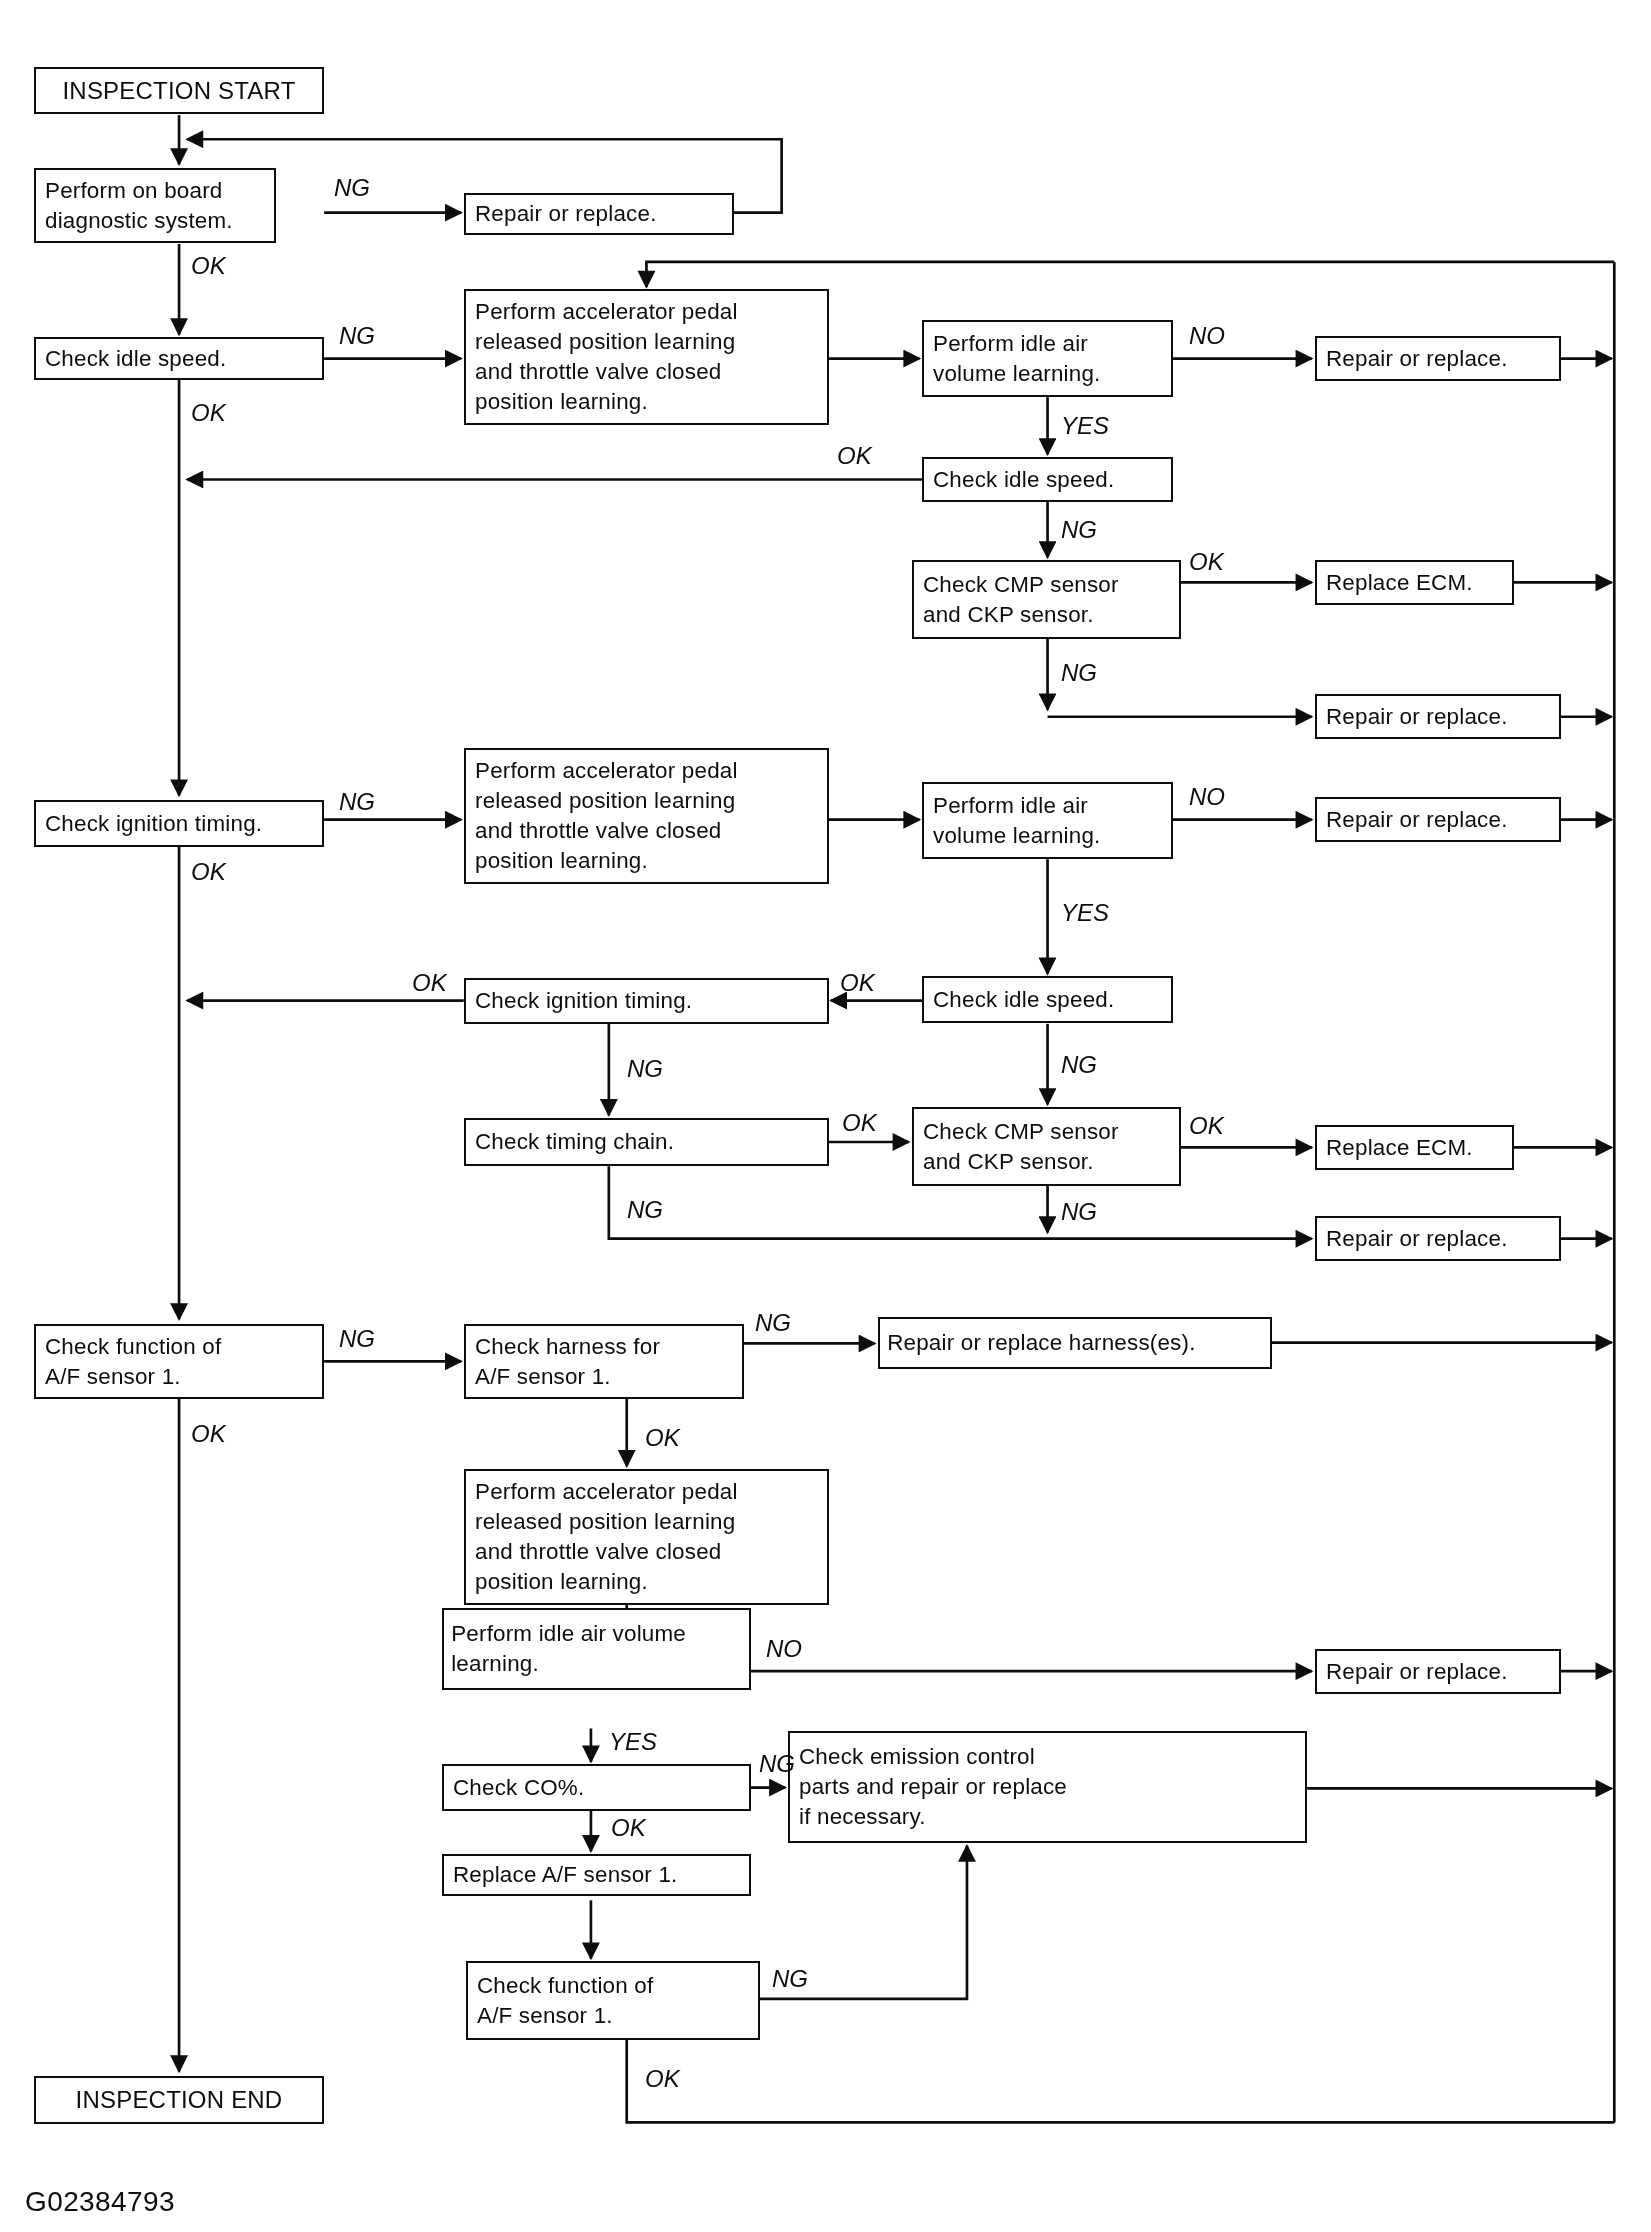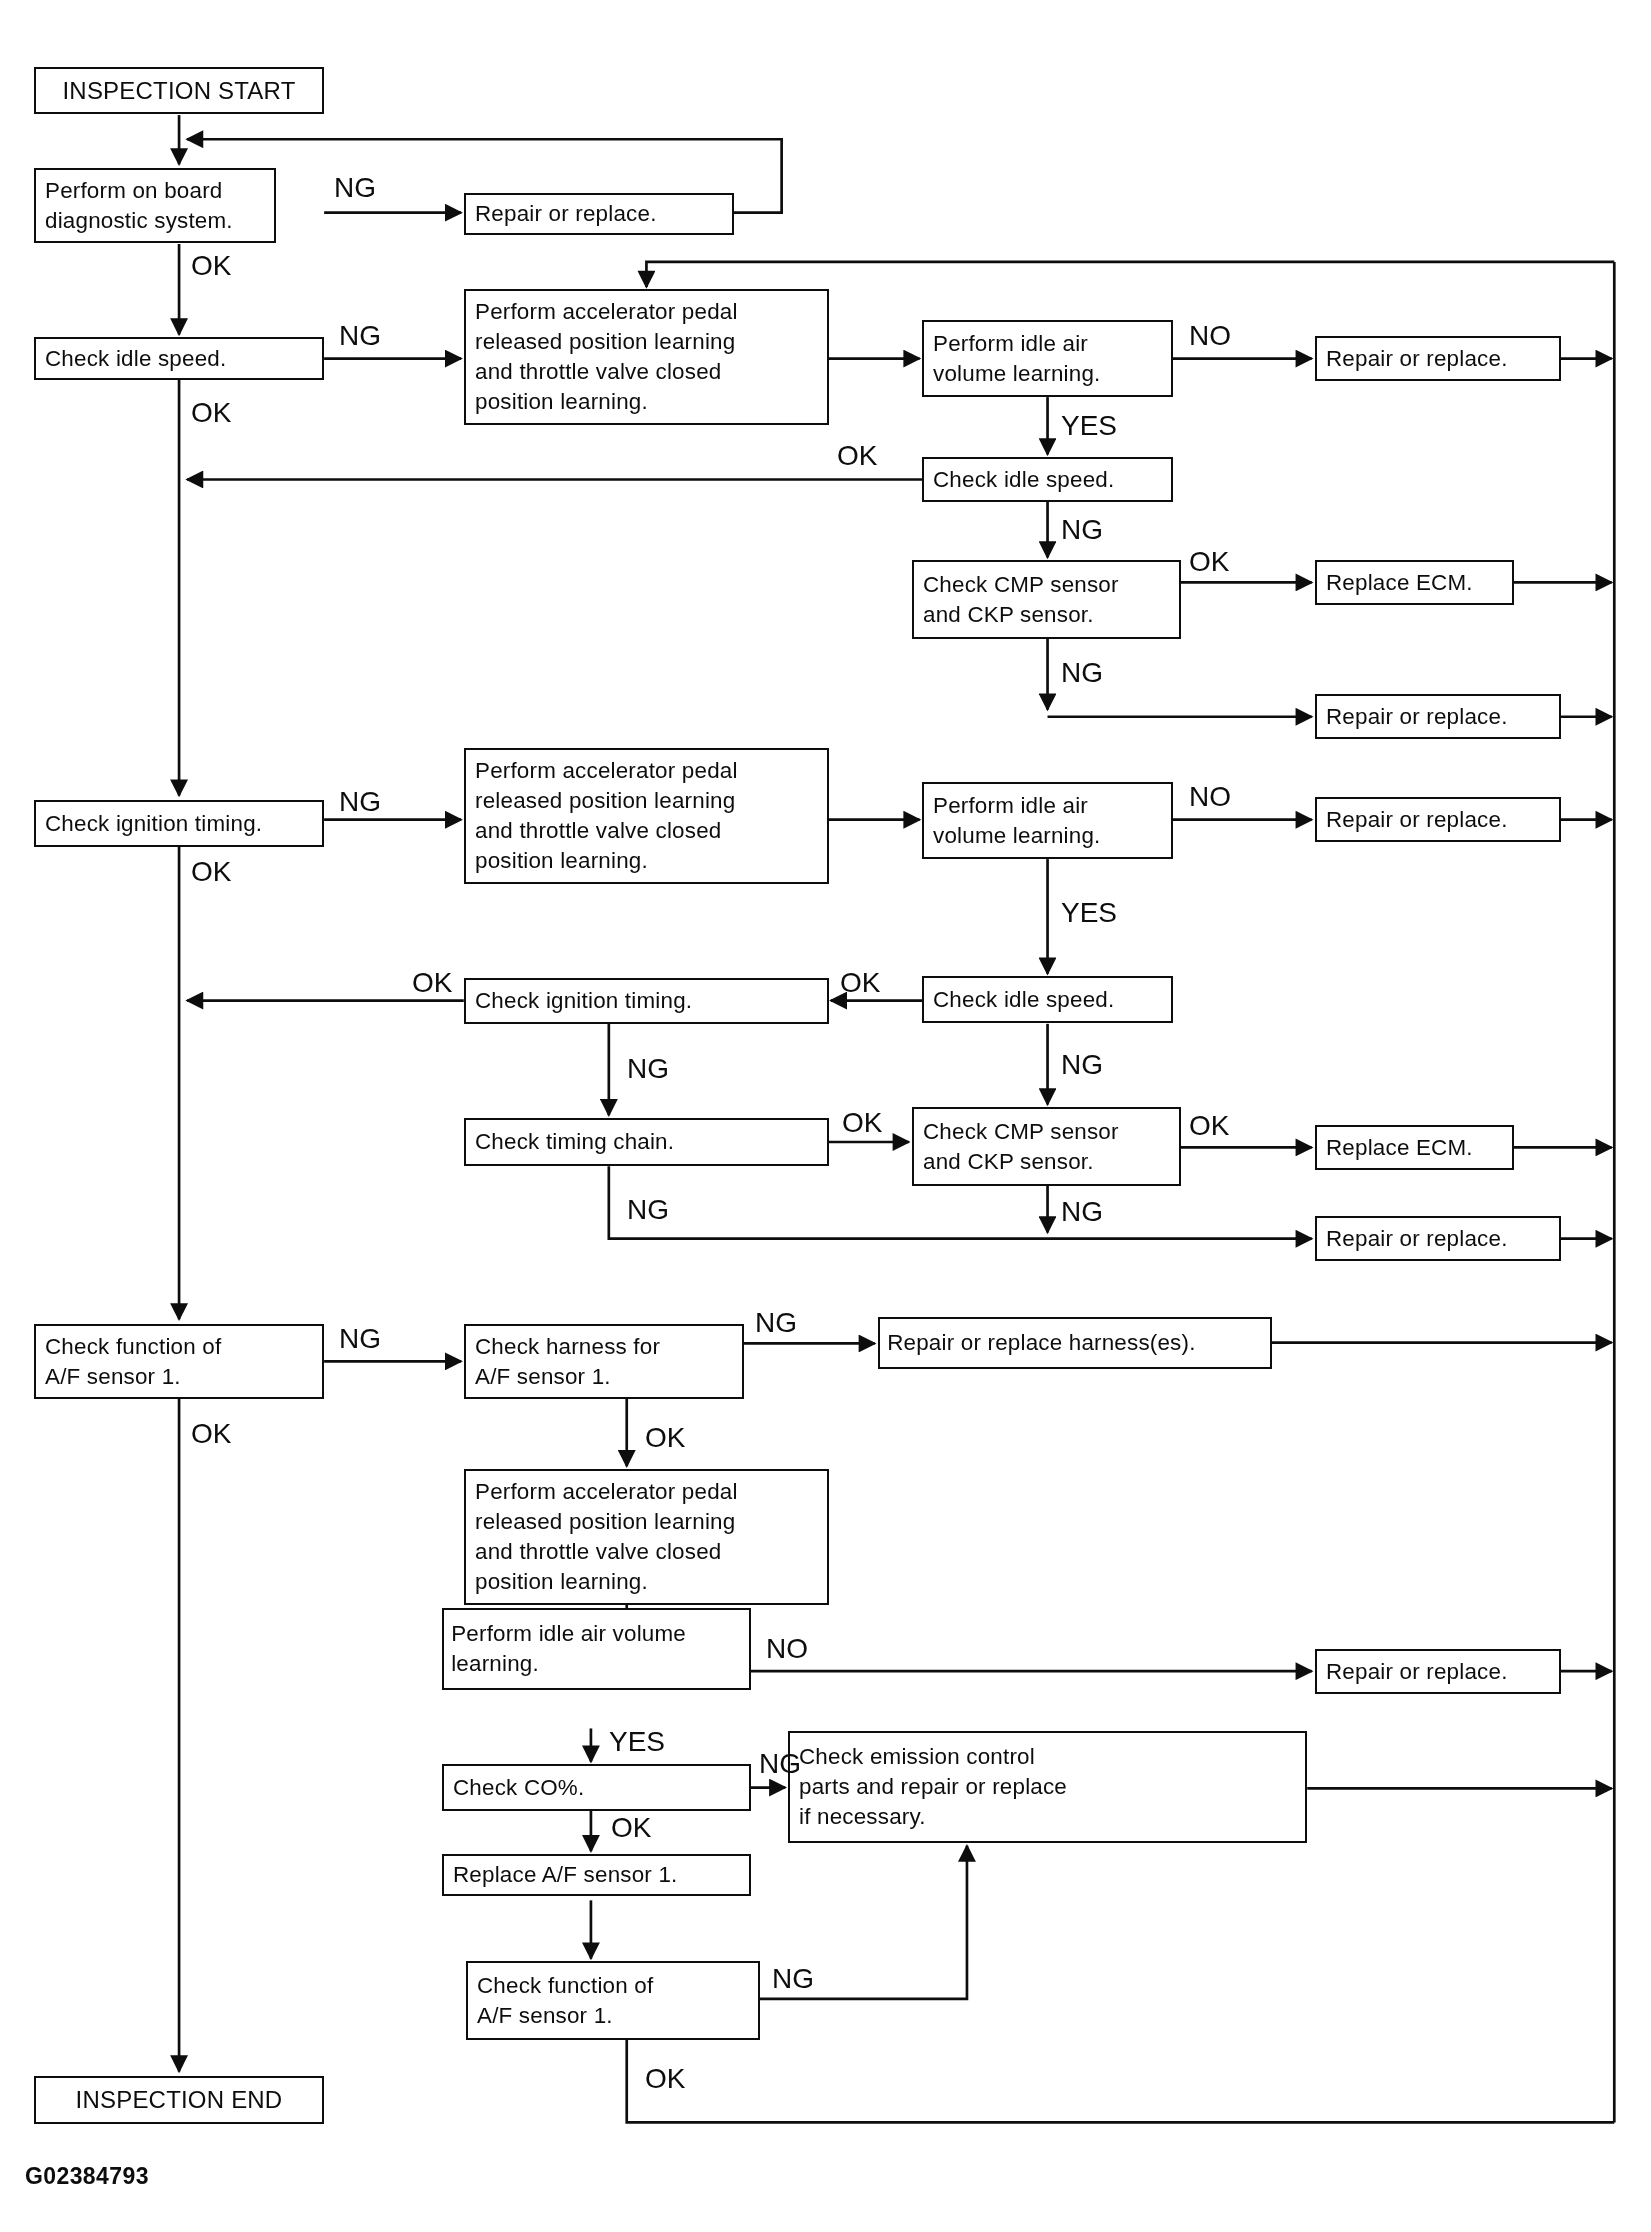--- a/index.html
+++ b/index.html
@@ -3,22 +3,22 @@
 <meta charset="utf-8">
 <style>
   html,body{margin:0;padding:0;background:#ffffff;}
   #canvas{position:relative;width:1651px;height:2233px;background:#ffffff;
           font-family:"Liberation Sans","DejaVu Sans",sans-serif;color:#0d0d0d;}
   #edges{position:absolute;left:0;top:0;width:1651px;height:2233px;}
   .node{position:absolute;box-sizing:border-box;border:2.7px solid #0d0d0d;background:#ffffff;
         display:flex;align-items:center;font-size:22.4px;line-height:30px;
         padding:19px 9px;white-space:pre;letter-spacing:0.2px;}
   .node.center{justify-content:center;font-size:24px;}
-  .elabel{position:absolute;font-size:28px;line-height:24px;white-space:pre;}
-  #figure-id{position:absolute;font-size:23px;font-weight:bold;letter-spacing:0.4px;}
+  .elabel{position:absolute;font-size:24px;line-height:24px;white-space:pre;font-style:italic;}
+  #figure-id{position:absolute;font-size:28px;font-weight:normal;letter-spacing:0.4px;margin-top:23px;}
 </style>
 </head>
 <body>
 
 <div id="canvas">
 
   <svg id="edges" viewBox="0 0 1844 2493">
     <defs>
       <marker id="ah" viewBox="0 0 10 10" refX="9" refY="5" markerWidth="26" markerHeight="20" orient="auto" markerUnits="userSpaceOnUse">
         <path d="M0,0 L10,5 L0,10 Z" fill="#0d0d0d"></path>

